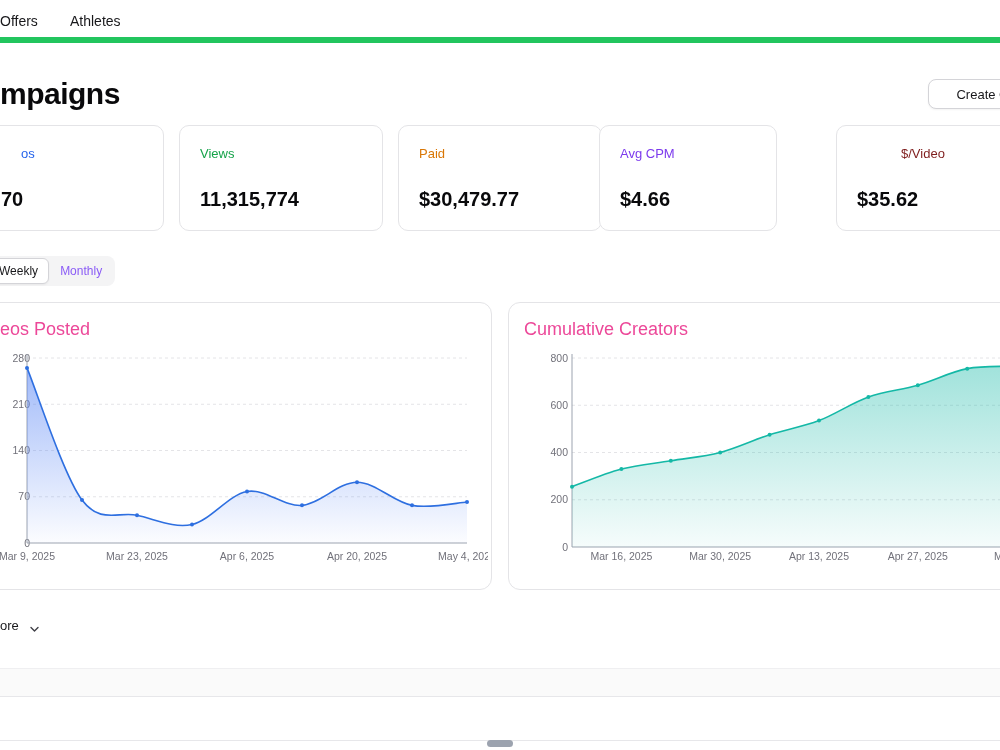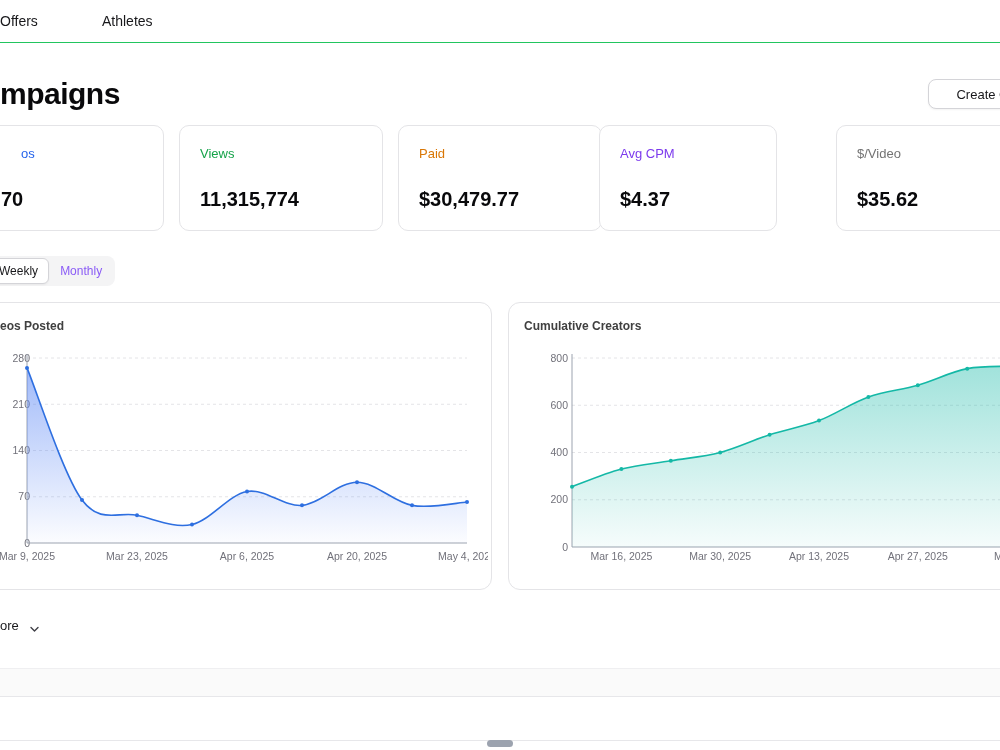--- a/index.html
+++ b/index.html
@@ -1,24 +1,24 @@
 <!DOCTYPE html>
 <html><head>
 <meta charset="utf-8">
 <style>
   html,body{margin:0;padding:0;background:#fff;}
   #screen{
     position:relative;width:1000px;height:750px;overflow:hidden;background:#ffffff;
     font-family:"Liberation Sans",sans-serif;color:#18181b;
   }
   
-  .navbar{position:absolute;left:0;top:0;width:1000px;height:43px;background:#fff;border-bottom:1px solid #22c55e;box-sizing:border-box;}
+  .navbar{position:absolute;left:0;top:0;width:1000px;height:43px;background:#fff;border-bottom:6px solid #22c55e;box-sizing:border-box;}
   .nav-item{position:absolute;top:13px;font-size:14px;font-weight:500;color:#18181b;cursor:pointer;}
   .nav-offers{left:0;}
-  .nav-athletes{left:70px;margin-left:32px;}
+  .nav-athletes{left:70px;}
   
   .page-title{position:absolute;left:0;top:77px;font-size:30px;font-weight:700;letter-spacing:-0.5px;color:#09090b;}
   .create-btn{position:absolute;left:928px;top:79px;width:120px;height:30px;background:#fff;border:1px solid #d4d4d8;border-radius:8px;
     font-size:13px;font-weight:500;color:#18181b;line-height:28px;padding-left:13px;box-sizing:border-box;box-shadow:0 1px 2px rgba(0,0,0,.05);cursor:pointer;}
   
   .card{position:absolute;top:125px;height:106px;background:#fff;border:1px solid #e4e4e7;border-radius:10px;box-sizing:border-box;}
   .card1{left:-60px;width:224px;}
   .card2{left:179px;width:204px;text-align:center;}
   .card3{left:398px;width:204px;text-align:center;}
   .card4{left:599px;width:178px;}
@@ -28,21 +28,21 @@
   .stat-value{position:absolute;top:62px;left:20px;font-size:20px;font-weight:700;color:#09090b;}
   .card1 .stat-value{left:60px;}
   
   .toggle-group{position:absolute;left:-14px;top:256px;height:30px;background:#f4f4f5;border-radius:8px;display:flex;align-items:center;padding:0 2px;box-sizing:border-box;}
   .toggle-btn{height:26px;line-height:24px;padding:0 10px;border-radius:6px;font-size:12px;font-weight:500;color:#8b5cf6;border:1px solid transparent;box-sizing:border-box;cursor:pointer;}
   .toggle-btn.selected{background:#fff;border:1px solid #d4d4d8;color:#18181b;box-shadow:0 1px 2px rgba(0,0,0,.05);}
   
   .chart-card{position:absolute;top:302px;height:288px;background:#fff;border:1px solid #e4e4e7;border-radius:12px;box-sizing:border-box;}
   .chart-card-left{left:-128px;width:620px;}
   .chart-card-right{left:508px;width:520px;}
-  .chart-title{position:absolute;font-size:12px;font-weight:700;color:#404040;}
+  .chart-title{position:absolute;font-size:18px;font-weight:400;color:#ec4899;}
   .chart-title-left{left:0;top:319px;}
   .chart-title-right{left:524px;top:319px;}
   .chart-svg{position:absolute;top:350px;height:216px;}
   #chart-0{left:0;width:488px;}
   #chart-1{left:524px;width:476px;}
   
   .show-more{position:absolute;left:0;top:618px;height:20px;font-size:13px;font-weight:500;color:#18181b;cursor:pointer;}
   .show-more .chev{position:absolute;left:29px;top:5px;}
   
   .table-header{position:absolute;left:0;top:668px;width:1000px;height:29px;background:#fafafa;border-top:1px solid #efeff1;border-bottom:1px solid #e7e7ea;box-sizing:border-box;}
@@ -70,24 +70,24 @@
   <div class="card card2 stat-card">
     <div class="stat-label" style="color: rgb(22, 163, 74);">Views</div>
     <div class="stat-value">11,315,774</div>
   </div>
   <div class="card card3 stat-card">
     <div class="stat-label" style="color: rgb(217, 119, 6);">Paid</div>
     <div class="stat-value">$30,479.77</div>
   </div>
   <div class="card card4 stat-card">
     <div class="stat-label" style="color: rgb(124, 58, 237);">Avg CPM</div>
-    <div class="stat-value">$4.37</div>
+    <div class="stat-value">$4.66</div>
   </div>
   <div class="card card5 stat-card">
-    <div class="stat-label" style="color: #737373;">$/Video</div>
+    <div class="stat-label" style="color: #7f1d1d; margin-left: 44px;">$/Video</div>
     <div class="stat-value">$35.62</div>
   </div>
 
   <div class="toggle-group">
     <div class="toggle-btn selected" id="toggle-0">Weekly</div>
     <div class="toggle-btn" id="toggle-1">Monthly</div>
   </div>
 
   <div class="chart-card chart-card-left"></div>
   <div class="chart-card chart-card-right"></div>

